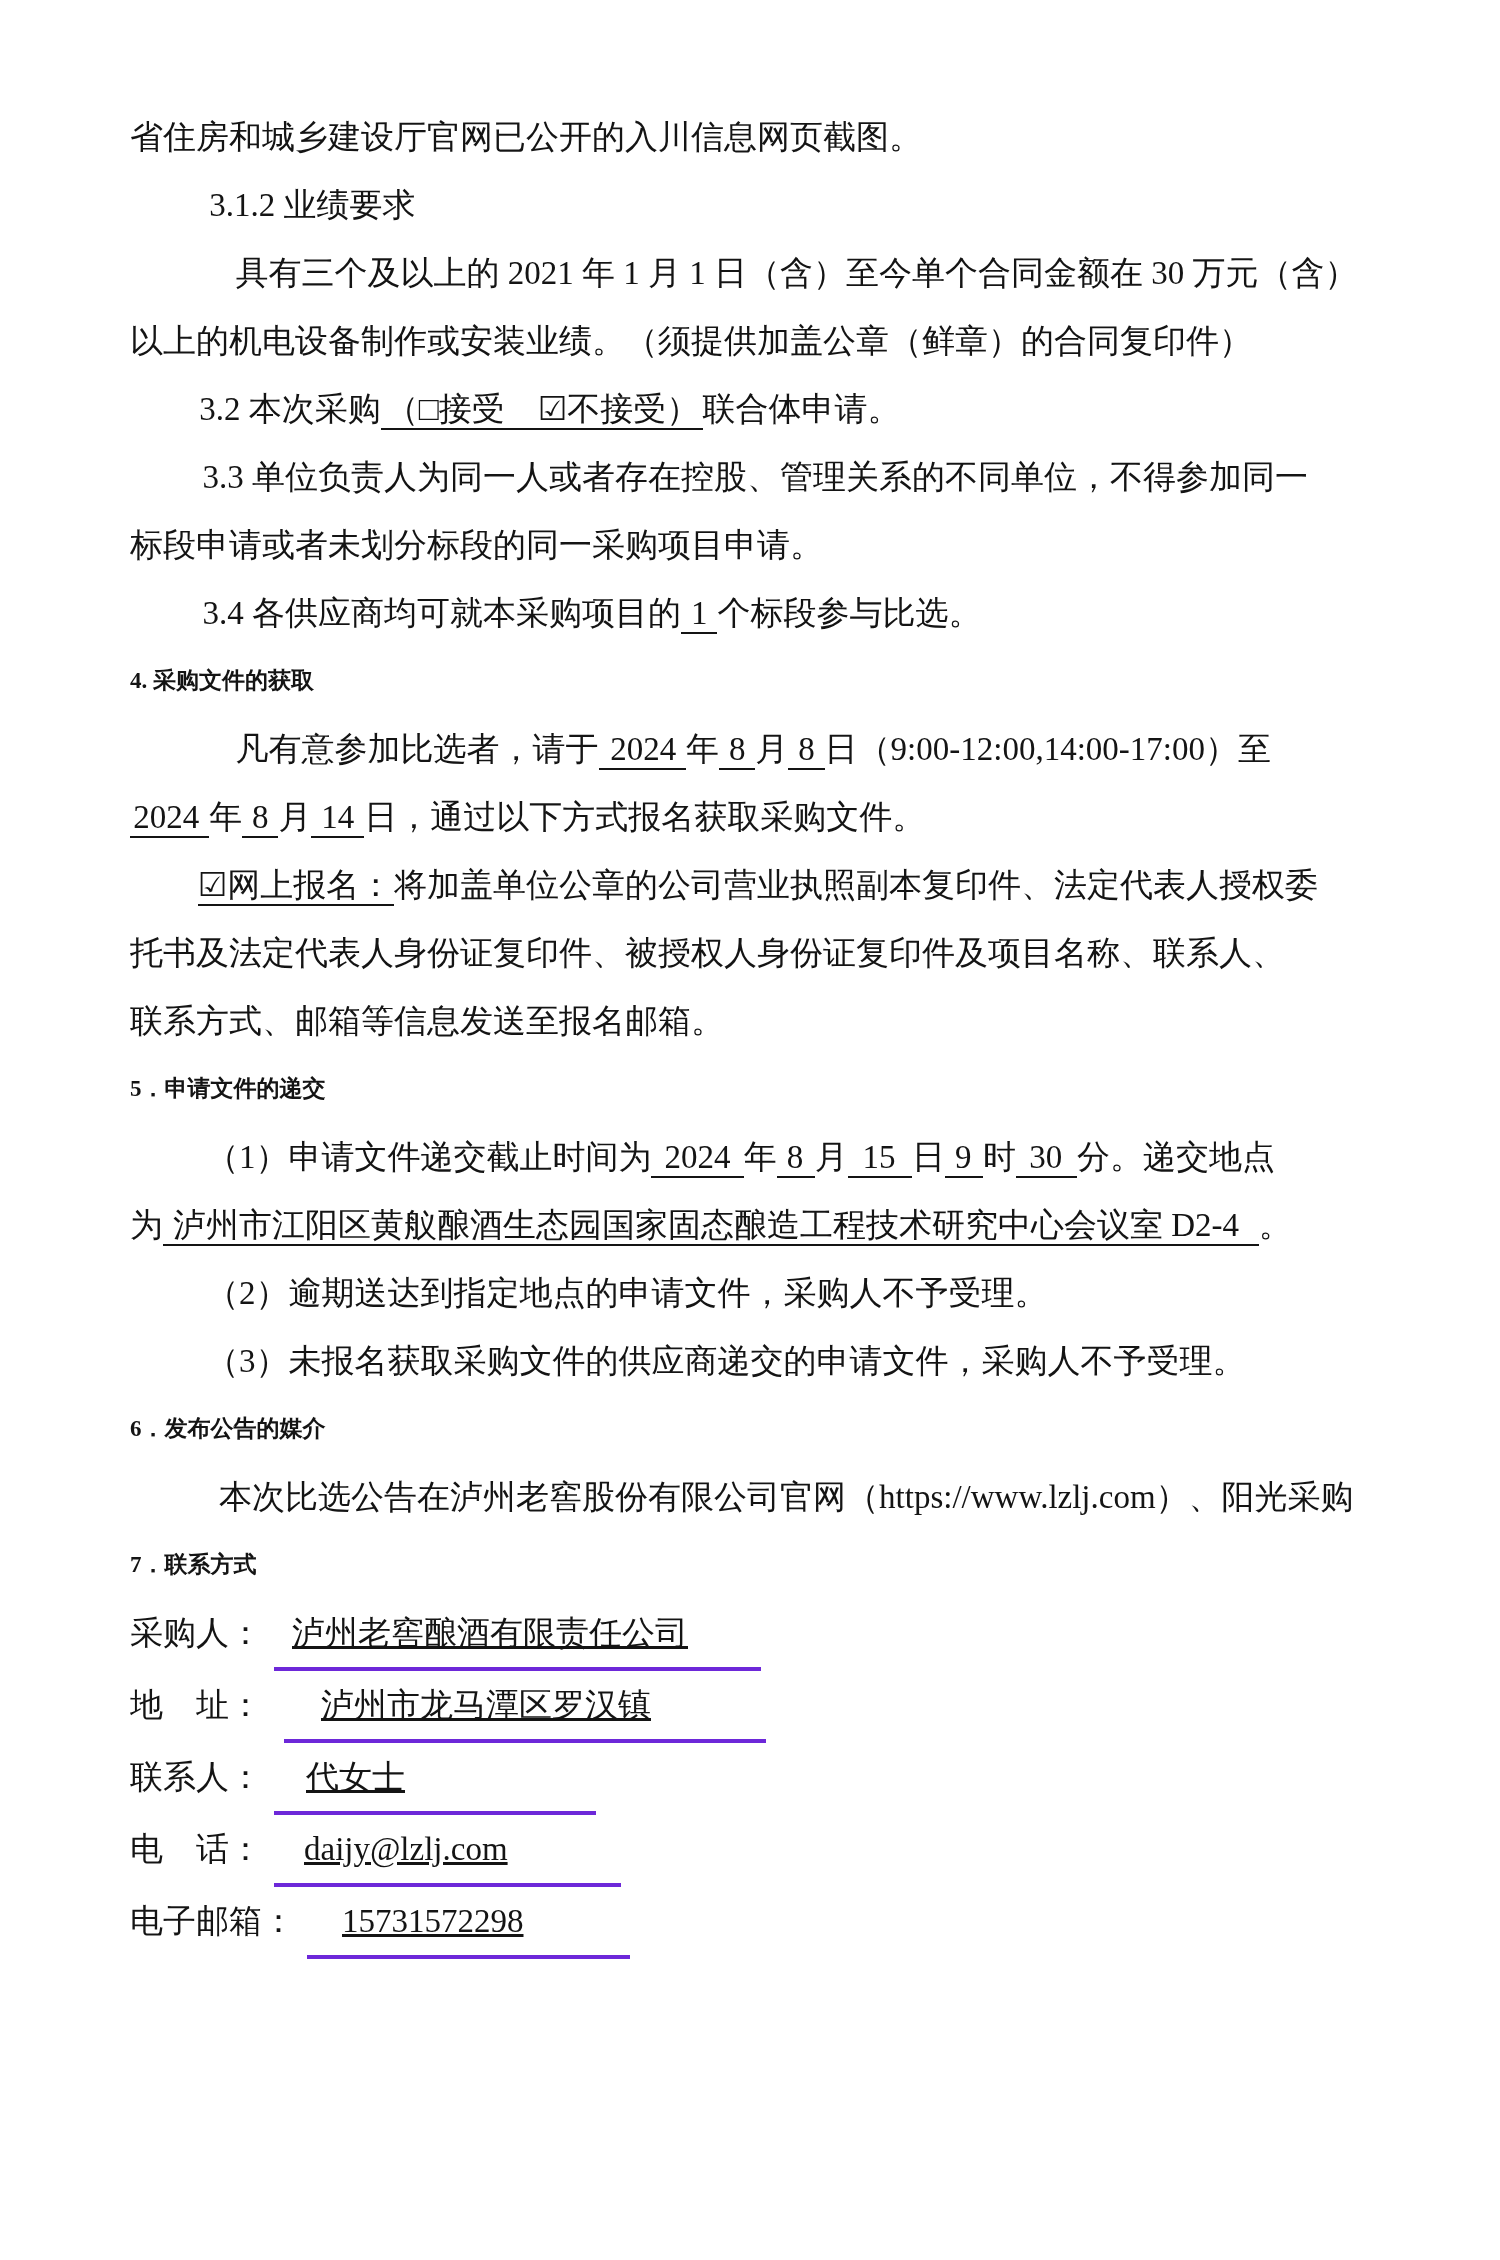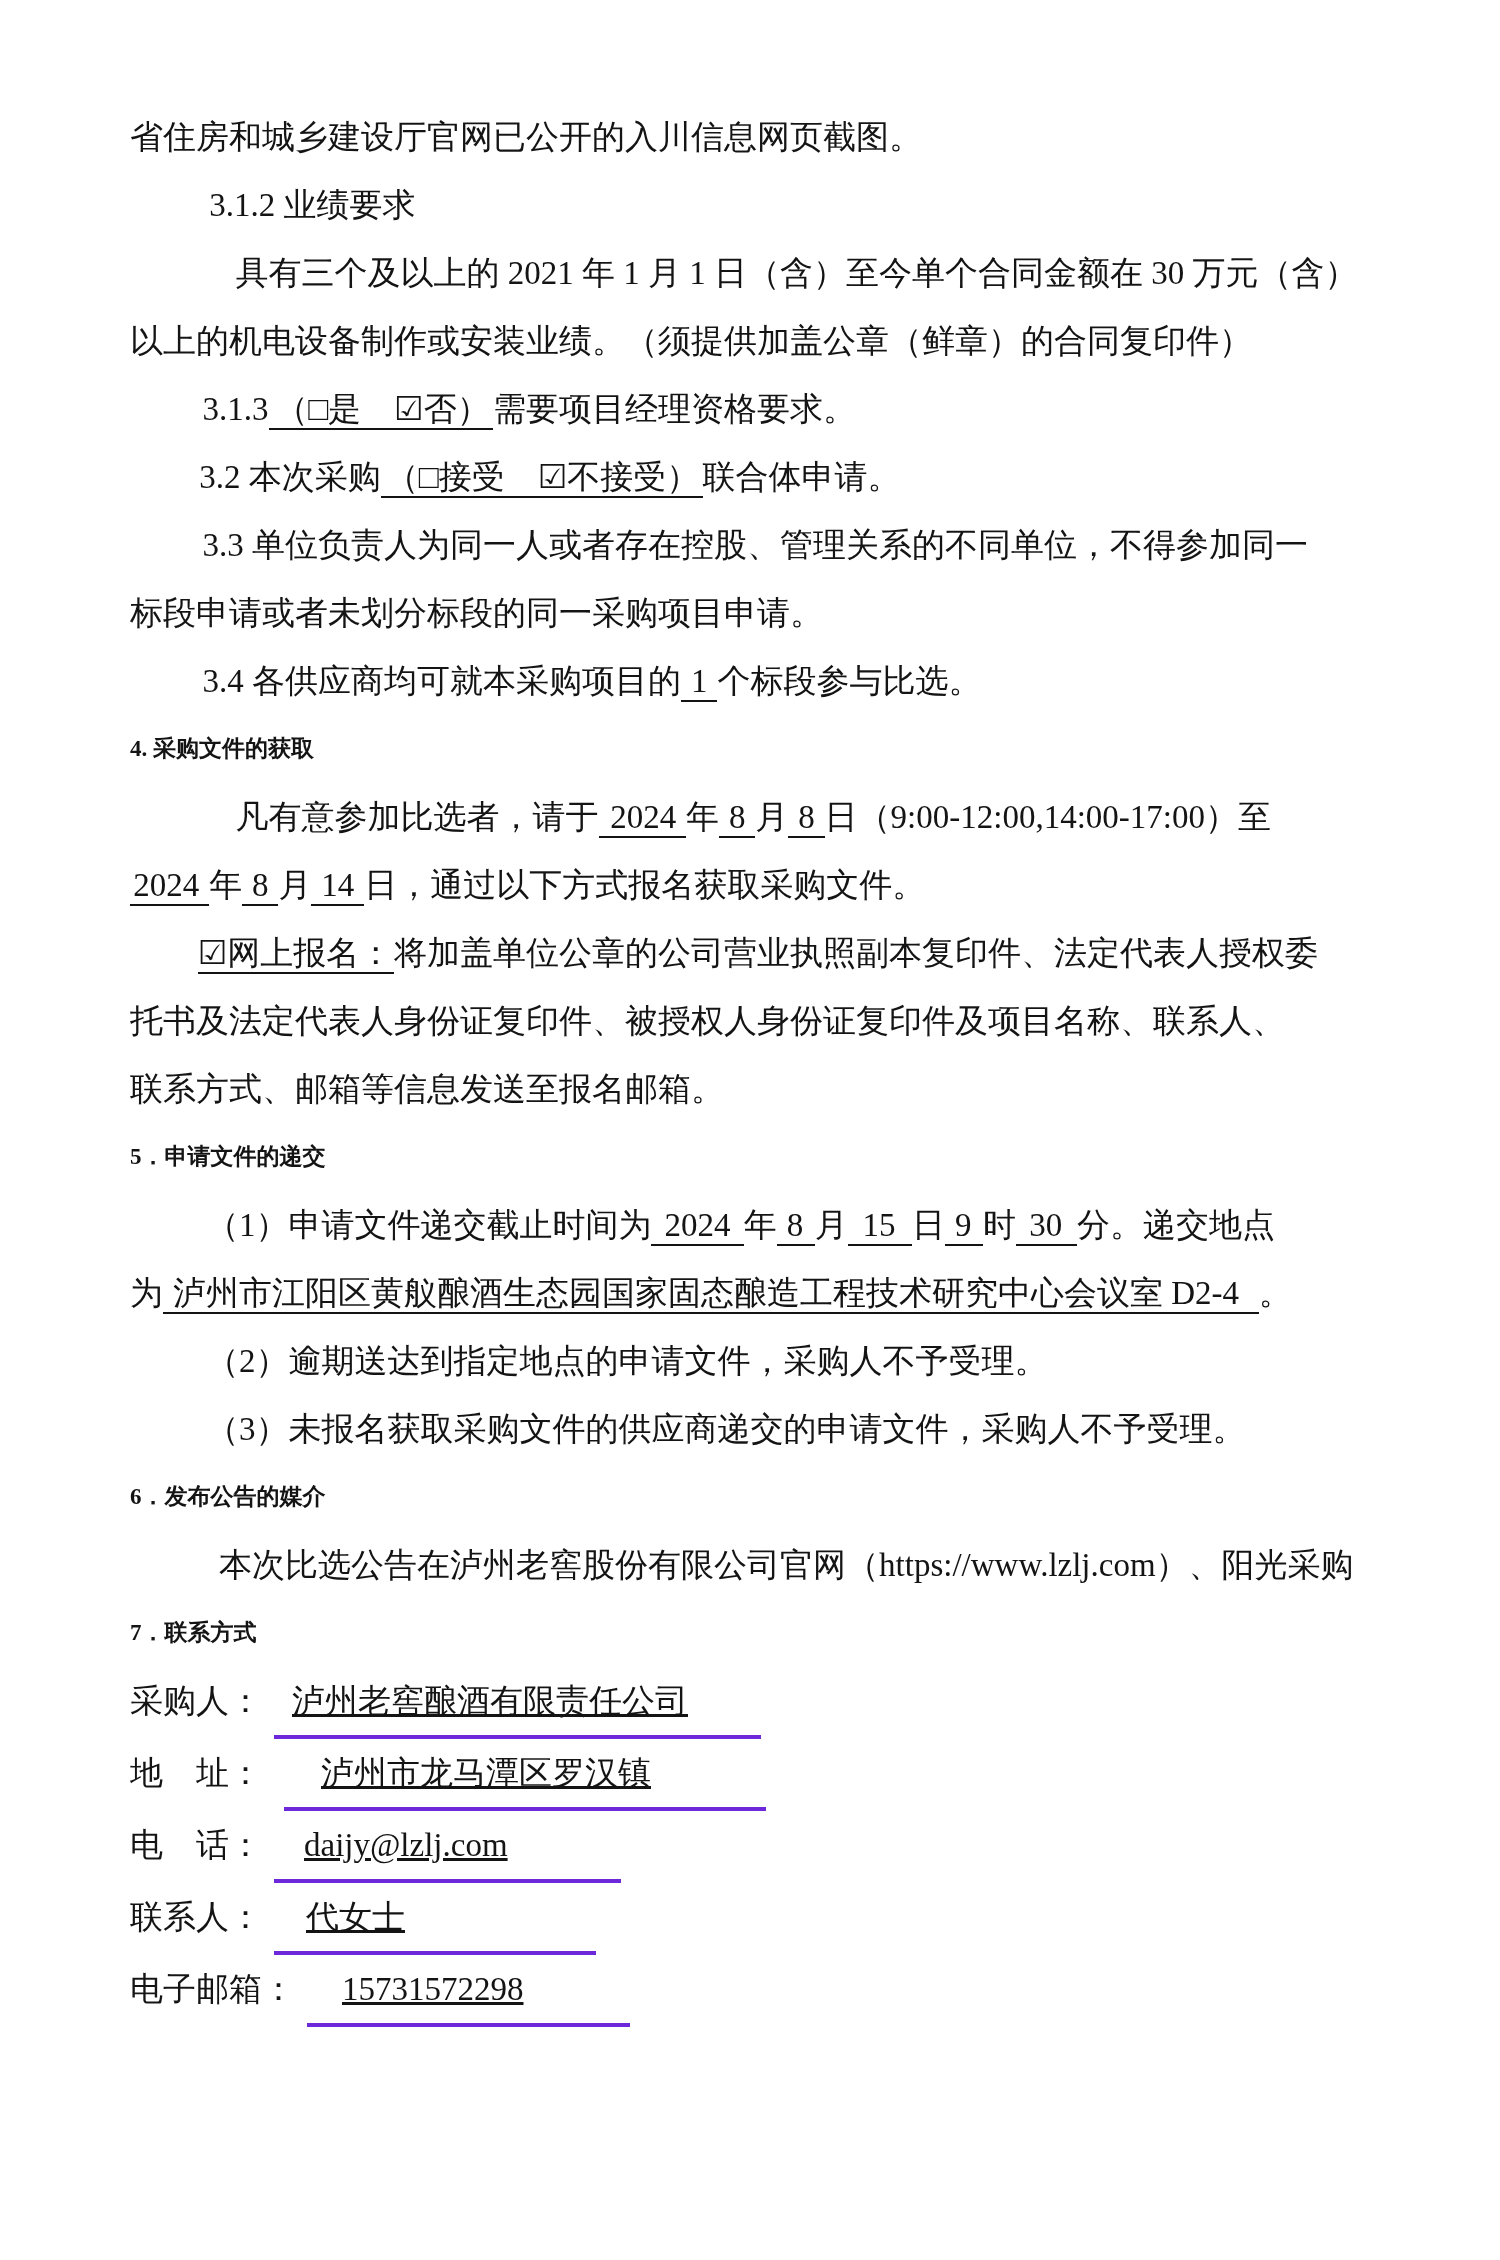--- a/index.html
+++ b/index.html
@@ -46,38 +46,37 @@
 </style>
 </head>
 <body>
 
 <div class="page">
   <div id="content">
       <p class="line"><span>省住房和城乡建设厅官网已公开的入川信息网页截图。</span></p>
       <p class="line" style="padding-left: 2.4em;"><span>3.1.2 业绩要求</span></p>
       <p class="line" style="padding-left: 3.2em;"><span>具有三个及以上的 2021 年 1 月 1 日（含）至今单个合同金额在 30 万元（含）</span></p>
       <p class="line"><span>以上的机电设备制作或安装业绩。（须提供加盖公章（鲜章）的合同复印件）</span></p>
-      <p class="line" style="padding-left: 2.2em;"><span>3.1.3</span><span class="u" style="padding-left: 0.2em; padding-right: 0.1em;">（□是　☑否）</span><span>需要项目经理资格要求。</span></p>
       <p class="line" style="padding-left: 2.1em;"><span>3.2 本次采购</span><span class="u" style="padding-left: 0.15em; padding-right: 0.1em;">（□接受　☑不接受）</span><span>联合体申请。</span></p>
       <p class="line" style="padding-left: 2.2em;"><span>3.3 单位负责人为同一人或者存在控股、管理关系的不同单位，不得参加同一</span></p>
       <p class="line"><span>标段申请或者未划分标段的同一采购项目申请。</span></p>
       <p class="line" style="padding-left: 2.2em;"><span>3.4 各供应商均可就本采购项目的</span><span class="u" style="padding-left: 0.3em; padding-right: 0.3em;">1</span><span>个标段参与比选。</span></p>
       <p class="line heading"><span>4. 采购文件的获取</span></p>
       <p class="line" style="padding-left: 3.2em;"><span>凡有意参加比选者，请于</span><span class="u" style="padding-left: 0.35em; padding-right: 0.3em;">2024</span><span>年</span><span class="u" style="padding-left: 0.3em; padding-right: 0.3em;">8</span><span>月</span><span class="u" style="padding-left: 0.3em; padding-right: 0.3em;">8</span><span>日（9:00-12:00,14:00-17:00）至</span></p>
       <p class="line"><span class="u" style="padding-left: 0.1em; padding-right: 0.3em;">2024</span><span>年</span><span class="u" style="padding-left: 0.3em; padding-right: 0.3em;">8</span><span>月</span><span class="u" style="padding-left: 0.3em; padding-right: 0.3em;">14</span><span>日，通过以下方式报名获取采购文件。</span></p>
       <p class="line" style="padding-left: 2.05em;"><span class="u" style="padding-right: 0.05em;">☑网上报名：</span><span>将加盖单位公章的公司营业执照副本复印件、法定代表人授权委</span></p>
       <p class="line"><span>托书及法定代表人身份证复印件、被授权人身份证复印件及项目名称、联系人、</span></p>
       <p class="line"><span>联系方式、邮箱等信息发送至报名邮箱。</span></p>
       <p class="line heading"><span>5．申请文件的递交</span></p>
       <p class="line" style="padding-left: 2.3em;"><span>（1）申请文件递交截止时间为</span><span class="u" style="padding-left: 0.4em; padding-right: 0.4em;">2024</span><span>年</span><span class="u" style="padding-left: 0.3em; padding-right: 0.35em;">8</span><span>月</span><span class="u" style="padding-left: 0.45em; padding-right: 0.5em;">15</span><span>日</span><span class="u" style="padding-left: 0.3em; padding-right: 0.35em;">9</span><span>时</span><span class="u" style="padding-left: 0.4em; padding-right: 0.45em;">30</span><span>分。递交地点</span></p>
       <p class="line"><span>为</span><span class="u" style="padding-left: 0.3em; padding-right: 0.6em;">泸州市江阳区黄舣酿酒生态园国家固态酿造工程技术研究中心会议室 D2-4</span><span>。</span></p>
       <p class="line" style="padding-left: 2.3em;"><span>（2）逾期送达到指定地点的申请文件，采购人不予受理。</span></p>
       <p class="line" style="padding-left: 2.3em;"><span>（3）未报名获取采购文件的供应商递交的申请文件，采购人不予受理。</span></p>
       <p class="line heading"><span>6．发布公告的媒介</span></p>
       <p class="line" style="padding-left: 2.7em;"><span>本次比选公告在泸州老窖股份有限公司官网（https://www.lzlj.com）、阳光采购</span></p>
       <p class="line heading"><span>7．联系方式</span></p>
       <p class="line"><span>采购人：</span><span class="blank" style="width: 487px; padding-left: 18px; margin-left: 12px;">泸州老窖酿酒有限责任公司</span></p>
       <p class="line"><span>地　址：</span><span class="blank" style="width: 482px; padding-left: 37px; margin-left: 22px;">泸州市龙马潭区罗汉镇</span></p>
+      <p class="line"><span>联系人：</span><span class="blank" style="width: 322px; padding-left: 32px; margin-left: 12px;">代女士</span></p>
       <p class="line"><span>电　话：</span><span class="blank" style="width: 347px; padding-left: 30px; margin-left: 12px;">daijy@lzlj.com</span></p>
-      <p class="line"><span>联系人：</span><span class="blank" style="width: 322px; padding-left: 32px; margin-left: 12px;">代女士</span></p>
       <p class="line"><span>电子邮箱：</span><span class="blank" style="width: 323px; padding-left: 35px; margin-left: 12px;">15731572298</span></p>
     </div>
 </div>
 
 </body></html>

